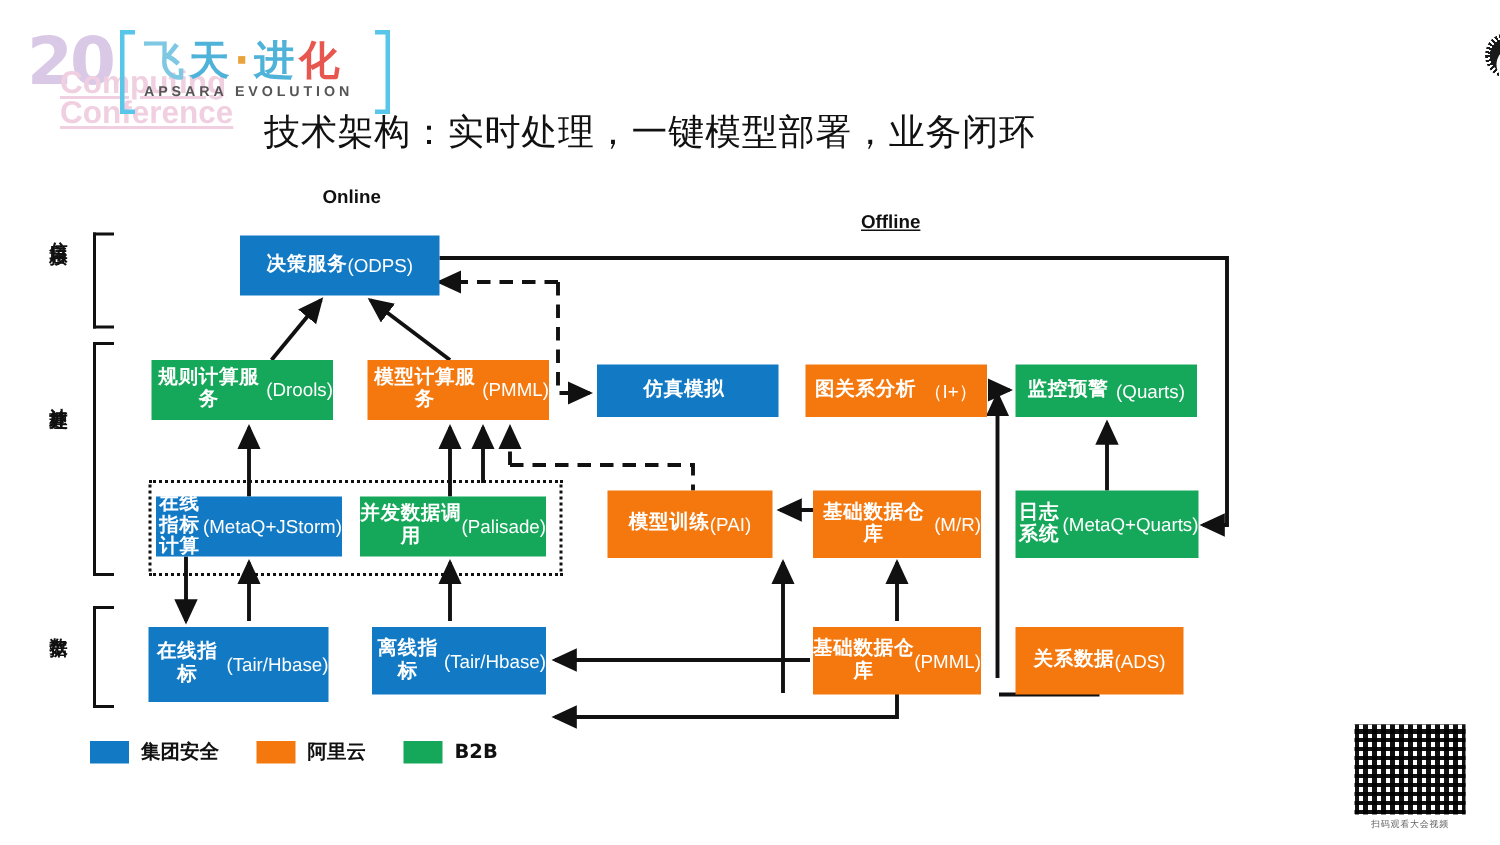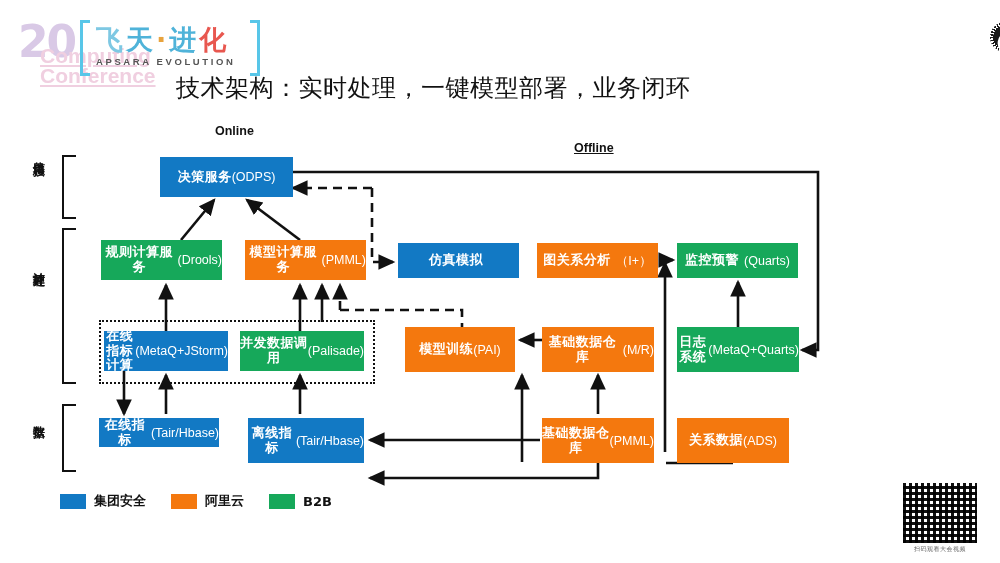--- a/index.html
+++ b/index.html
@@ -249,21 +249,21 @@
   <div class="box orange" style="left:542px;top:327px;width:112px;height:45px;">
     <span class="t1">基础数据仓库</span>
     <span class="t2">(M/R)</span>
   </div>
 
   <div class="box green" style="left:677px;top:327px;width:122px;height:45px;">
     <span class="t1">日志系统</span>
     <span class="t2">(MetaQ+Quarts)</span>
   </div>
 
-  <div class="box blue" style="left:99px;top:418px;width:120px;height:29px;">
+  <div class="box blue" style="left:99px;top:418px;width:120px;height:50px;">
     <span class="t1">在线指标</span>
     <span class="t2">(Tair/Hbase)</span>
   </div>
 
   <div class="box blue" style="left:248px;top:418px;width:116px;height:45px;">
     <span class="t1">离线指标</span>
     <span class="t2">(Tair/Hbase)</span>
   </div>
 
   <div class="box orange" style="left:542px;top:418px;width:112px;height:45px;">

